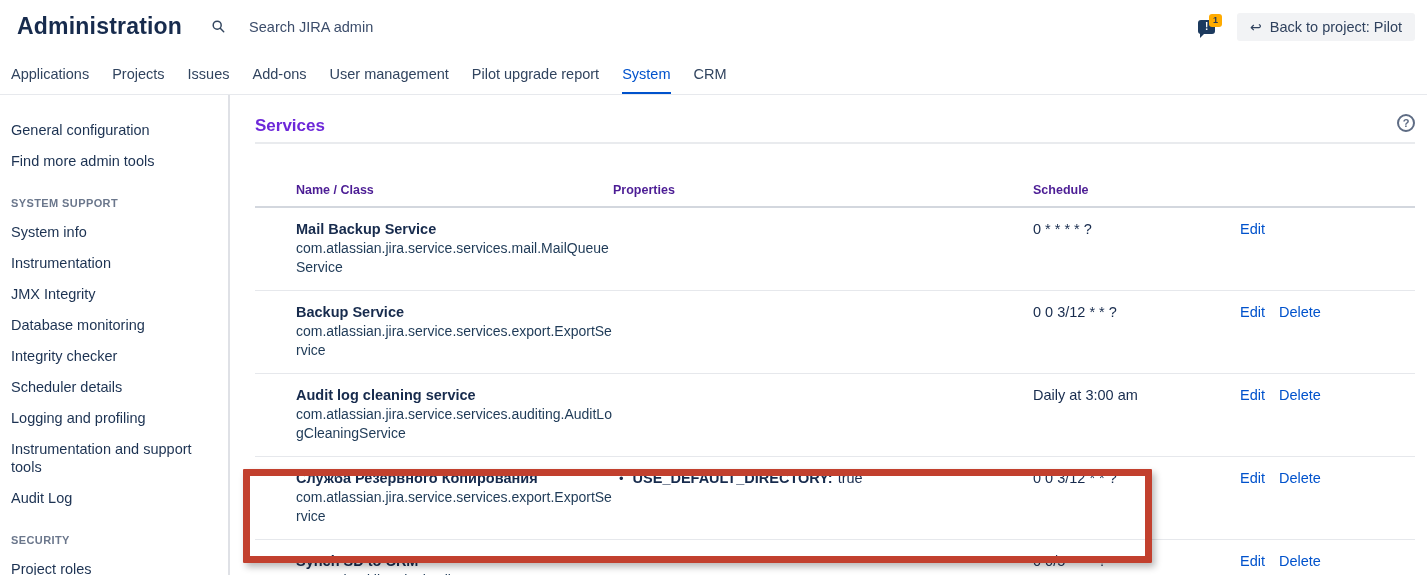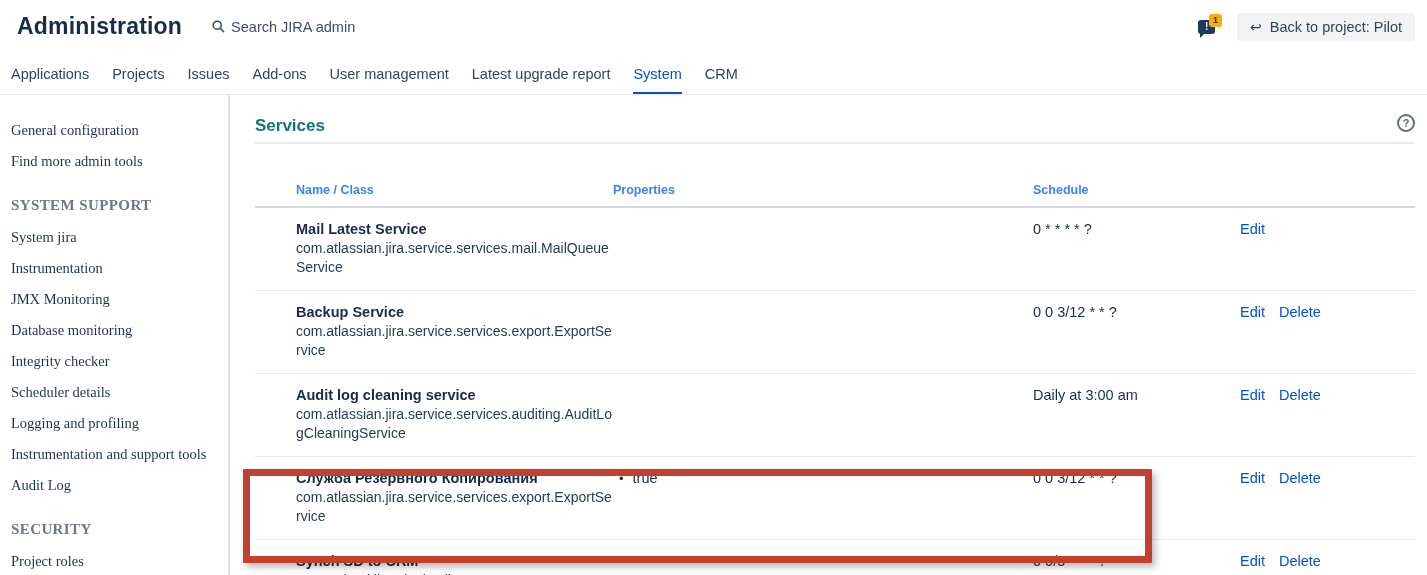--- a/index.html
+++ b/index.html
@@ -3,21 +3,21 @@
 <meta charset="utf-8">
 <style>
   * { margin:0; padding:0; box-sizing:border-box; }
   html,body { background:#fff; }
   body { font-family:"Liberation Sans", sans-serif; color:#172B4D; }
   #page { position:relative; width:1427px; height:575px; overflow:hidden; background:#fff; }
 
   
   .topbar { height:53px; display:flex; align-items:center; padding:0 12px 0 17px; }
   .app-title { font-size:23px; font-weight:bold; color:#172B4D; letter-spacing:.2px; }
-  .search-wrap { display:flex; align-items:center; margin-left:30px; gap:6px; }
+  .search-wrap { display:flex; align-items:center; margin-left:30px; gap:24px; }
   .search-wrap svg { display:block; }
   .search-input { border:none; outline:none; font-family:"Liberation Sans",sans-serif;
                   font-size:14.5px; color:#344563; width:200px; background:transparent; }
   .search-input::placeholder { color:#3c4d6b; opacity:1; }
   .topbar-right { margin-left:auto; display:flex; align-items:center; gap:17px; }
 
   .notif { position:relative; width:22px; height:20px; cursor:pointer; }
   .notif-bubble { position:absolute; left:0; bottom:3px; width:17px; height:14px;
                   background:#1c3a5e; border-radius:3px; color:#fff; font-size:10px; font-weight:bold;
                   display:flex; align-items:center; justify-content:center; }
@@ -33,37 +33,37 @@
 
   
   .navbar { height:42px; display:flex; align-items:stretch; padding-left:11px;
             border-bottom:1px solid #e7e9ed; }
   .nav-tab { display:flex; align-items:center; margin-right:23px; font-size:14.5px; color:#31445f;
              text-decoration:none; cursor:pointer; border-bottom:2px solid transparent; padding-top:2px; }
   .nav-tab.active { color:#0052CC; border-bottom-color:#0052CC; }
 
   
   .layout { display:flex; height:480px; }
-  .sidebar { width:230px; flex:0 0 230px; border-right:2px solid #dfe1e6; padding:26px 10px 0 11px;font-family:Liberation Serif, serif; }
+  .sidebar { width:230px; flex:0 0 230px; border-right:2px solid #dfe1e6; padding:26px 10px 0 11px; }
   .side-item { font-size:14.5px; color:#1c3252; margin-bottom:13px; line-height:18px; cursor:pointer; }
-  .side-heading { font-size:15px; font-weight:bold; color:#6B778C; letter-spacing:.4px;
+  .side-heading { font-size:11px; font-weight:bold; color:#6B778C; letter-spacing:.4px;
                   text-transform:uppercase; margin:27px 0 14px; }
 
   .content { flex:1; padding:21px 12px 0 25px; }
   .content-head { display:flex; align-items:flex-start; justify-content:space-between;
                   padding-bottom:6px; border-bottom:2px solid #e9ebee; }
-  .content-title { font-size:17px; font-weight:bold; color:#0f766e; }
+  .content-title { font-size:17px; font-weight:bold; color:#6d28d9; }
   .help-icon { width:18px; height:18px; border:2px solid #5E6C84; border-radius:50%; color:#5E6C84;
                font-size:11px; font-weight:bold; display:flex; align-items:center; justify-content:center;
                cursor:pointer; margin-top:-2px; }
 
   
   .svc-grid { display:grid; grid-template-columns:358px 420px 207px 1fr; }
   .svc-header { border-bottom:2px solid #d3d7de; }
-  .svc-header > div { font-size:12.5px; font-weight:bold; color:#3b82f6; padding:39px 0 9px; }
+  .svc-header > div { font-size:12.5px; font-weight:bold; color:#4c1d95; padding:39px 0 9px; }
   .col-name-pad { padding-left:41px !important; }
   .svc-row { border-bottom:1px solid #e6e8ec; }
   .svc-row > div { padding-top:12px; padding-bottom:13px; }
   .svc-name { font-size:14.5px; font-weight:bold; color:#172B4D; line-height:18px; }
   .svc-class { font-size:14px; color:#1e3털a57; color:#1e3a57; line-height:19px; max-width:317px;
                word-break:break-all; margin-top:1px; }
   .prop-item { display:flex; align-items:baseline; font-size:14.5px; color:#172B4D; line-height:18px; }
   .prop-bullet { margin:0 9px 0 6px; font-size:13px; }
   .prop-key { font-weight:bold; margin-right:5px; }
   .svc-schedule { font-size:14.5px; color:#172B4D; line-height:18px; }
@@ -102,34 +102,34 @@
       </button>
     </div>
   </div>
 
   <div class="navbar">
       <a class="nav-tab">Applications</a>
       <a class="nav-tab">Projects</a>
       <a class="nav-tab">Issues</a>
       <a class="nav-tab">Add-ons</a>
       <a class="nav-tab">User management</a>
-      <a class="nav-tab">Latest upgrade report</a>
+      <a class="nav-tab">Pilot upgrade report</a>
       <a class="nav-tab active">System</a>
       <a class="nav-tab">CRM</a>
     </div>
 
   <div class="layout">
 
     <div class="sidebar">
         <div class="side-item">General configuration</div>
         <div class="side-item">Find more admin tools</div>
         <div class="side-heading">SYSTEM SUPPORT</div>
-        <div class="side-item">System jira</div>
+        <div class="side-item">System info</div>
         <div class="side-item">Instrumentation</div>
-        <div class="side-item">JMX Monitoring</div>
+        <div class="side-item">JMX Integrity</div>
         <div class="side-item">Database monitoring</div>
         <div class="side-item">Integrity checker</div>
         <div class="side-item">Scheduler details</div>
         <div class="side-item">Logging and profiling</div>
         <div class="side-item">Instrumentation and support tools</div>
         <div class="side-item">Audit Log</div>
         <div class="side-heading">SECURITY</div>
         <div class="side-item">Project roles</div>
       </div>
 
@@ -142,21 +142,21 @@
       <div class="svc-grid svc-header">
         <div class="col-name-pad">Name / Class</div>
         <div>Properties</div>
         <div>Schedule</div>
         <div></div>
       </div>
 
       <div id="svc-rows">
   <div class="svc-grid svc-row">
     <div class="col-name-pad">
-      <div class="svc-name">Mail Latest Service</div>
+      <div class="svc-name">Mail Backup Service</div>
       <div class="svc-class">com.atlassian.jira.service.services.mail.MailQueueService</div>
     </div>
     <div></div>
     <div class="svc-schedule">0 * * * * ?</div>
     <div class="svc-actions"><a>Edit</a></div>
   </div>
 
   <div class="svc-grid svc-row">
     <div class="col-name-pad">
       <div class="svc-name">Backup Service</div>
@@ -178,20 +178,21 @@
   </div>
 
   <div class="svc-grid svc-row">
     <div class="col-name-pad">
       <div class="svc-name">Служба Резервного Копирования</div>
       <div class="svc-class">com.atlassian.jira.service.services.export.ExportService</div>
     </div>
     <div>
               <div class="prop-item">
                 <span class="prop-bullet">•</span>
+                <span class="prop-key">USE_DEFAULT_DIRECTORY:</span>
                 <span>true</span>
               </div>
             </div>
     <div class="svc-schedule">0 0 3/12 * * ?</div>
     <div class="svc-actions"><a>Edit</a><a>Delete</a></div>
   </div>
 
   <div class="svc-grid svc-row">
     <div class="col-name-pad">
       <div class="svc-name">Synch SD to CRM</div>

